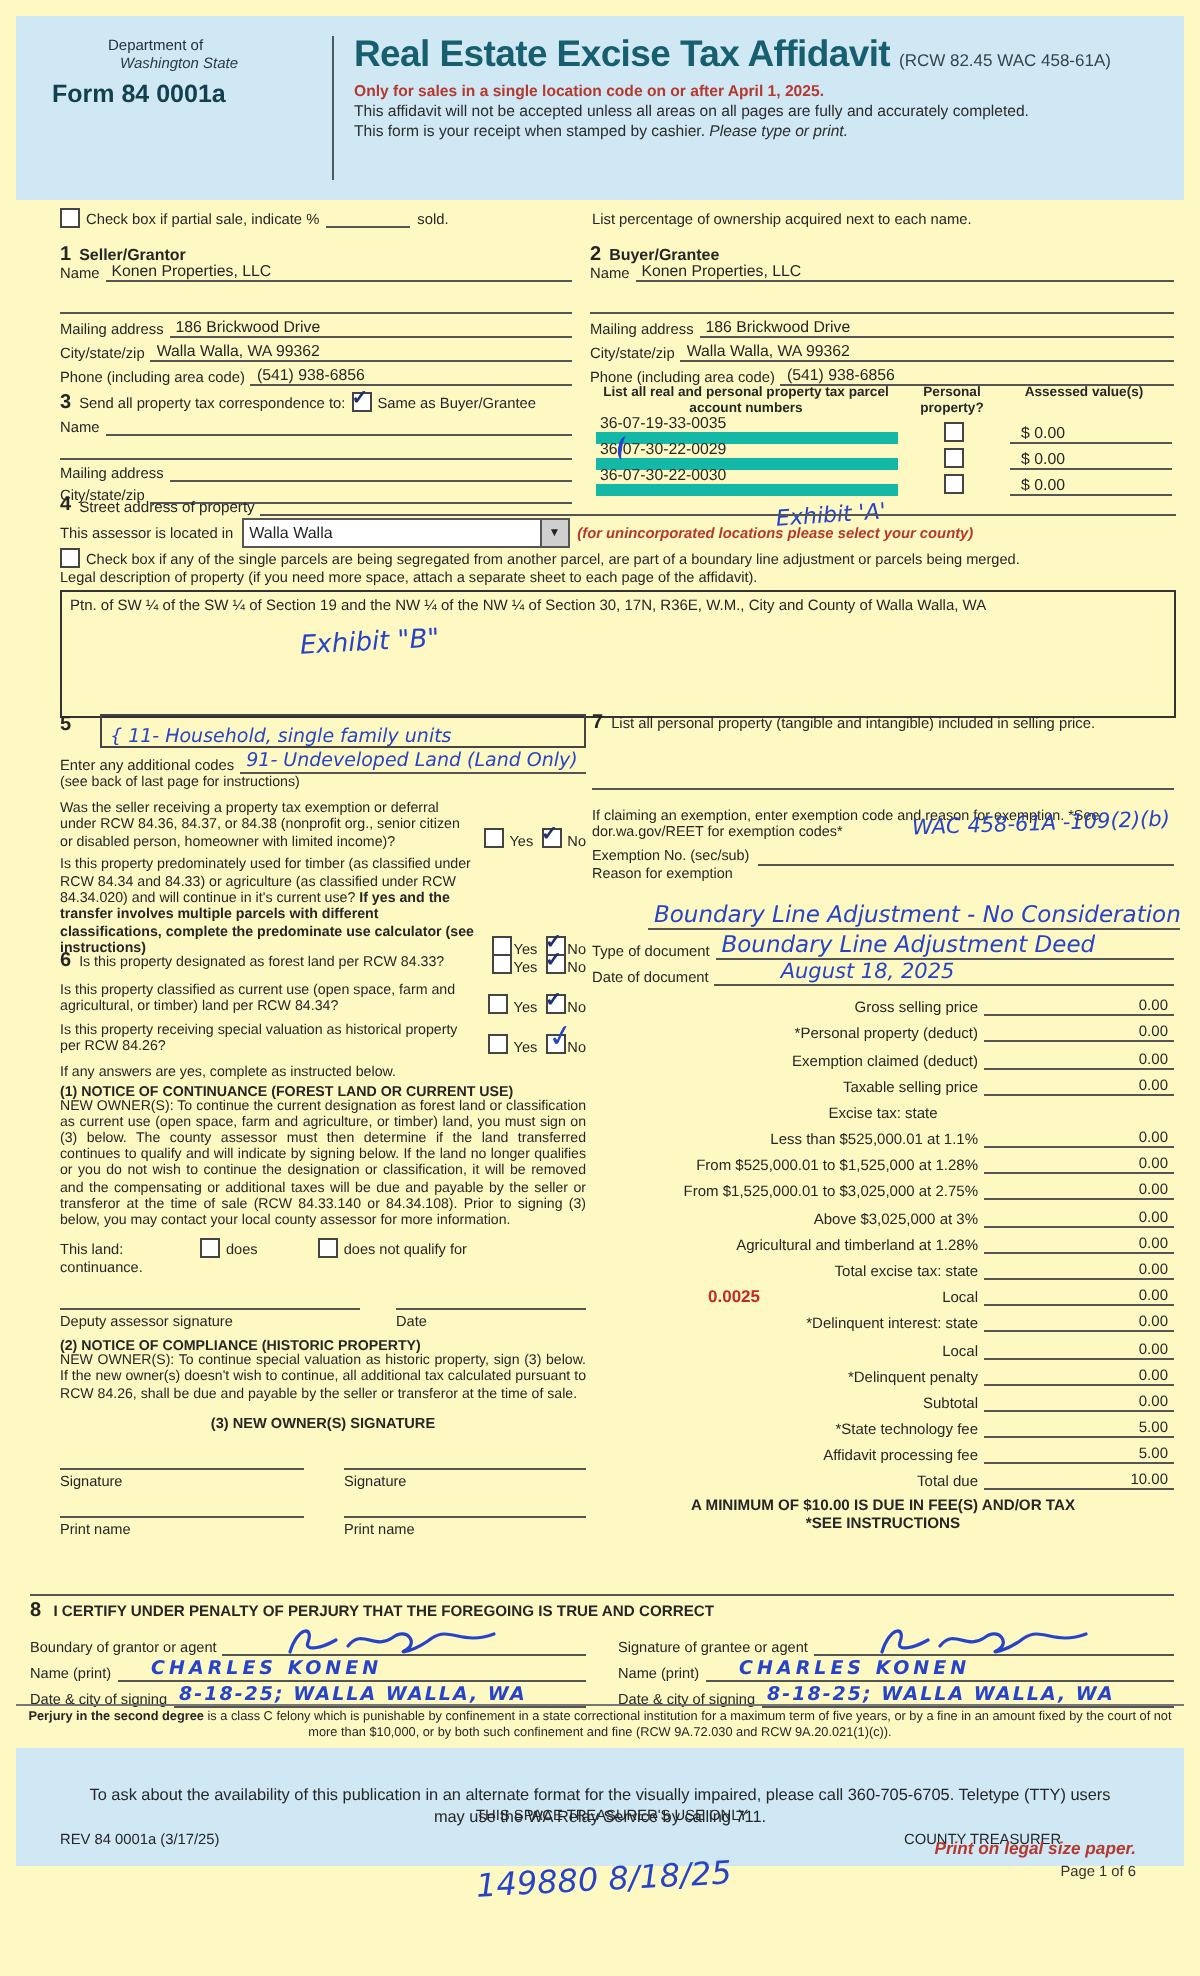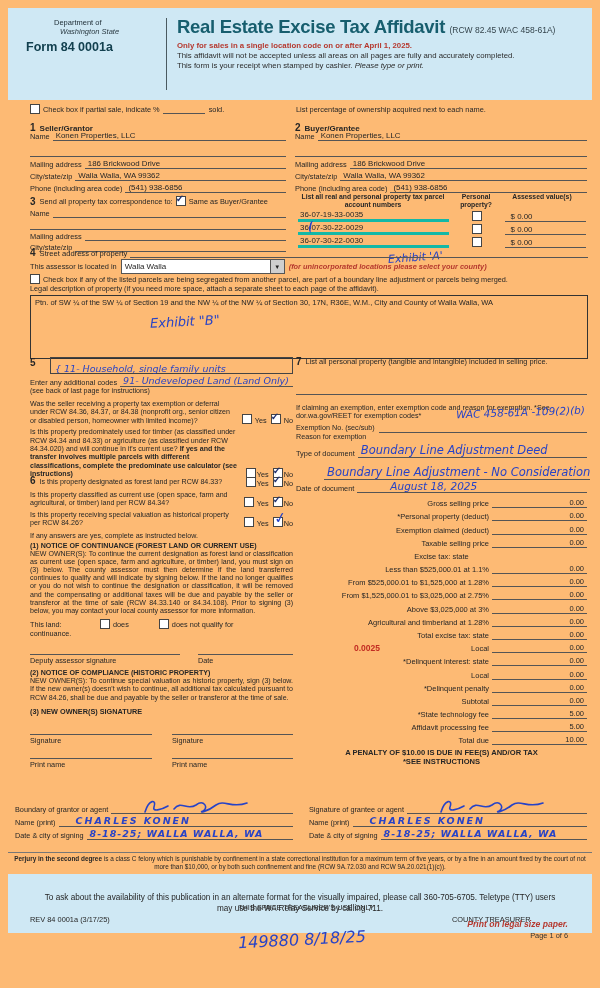--- a/index.html
+++ b/index.html
@@ -1,16 +1,16 @@
 <!DOCTYPE html>
 <html><head>
 <meta charset="utf-8">
 <style>
   html,body{margin:0;padding:0;background:#ddd;}
-  .page{position:relative;width:600px;height:988px;background:#fdba74;font-family:"Liberation Sans",sans-serif;color:#262626;overflow:hidden;margin:0 auto;}
+  .page{position:relative;width:600px;height:988px;background:#fef9c3;font-family:"Liberation Sans",sans-serif;color:#262626;overflow:hidden;margin:0 auto;}
   .abs{position:absolute;}
   .b{font-weight:bold;}
   .i{font-style:italic;}
   .red{color:#b5382e;}
   .hw{font-family:"DejaVu Sans",sans-serif;font-style:italic;color:#2743c7;}
   .u{border-bottom:1px solid #555;}
   .sec-num{font-weight:bold;font-size:10px;margin-right:4px;}
   
   .cb{display:inline-block;width:8px;height:8px;border:1px solid #444;vertical-align:-1px;position:relative;background:#fff;flex:none;}
   .cb.checked::after{content:"✓";position:absolute;left:-1px;top:-4px;font-size:10px;color:#20306e;font-weight:bold;}
@@ -34,21 +34,21 @@
   .notice-red{font-size:7.8px;color:#b5382e;margin-top:3px;}
   .notice{font-size:7.8px;color:#2c2c2c;margin-top:1px;}
   
   .frow{display:flex;align-items:flex-end;font-size:7.4px;height:12px;}
   .frow .lab{white-space:nowrap;padding-right:3px;}
   .fline{flex:1;border-bottom:1px solid #555;font-size:7.9px;padding-left:3px;white-space:nowrap;overflow:visible;}
   .sec-title{font-size:8px;font-weight:bold;}
   
   .phead{display:flex;font-size:6.8px;font-weight:bold;text-align:center;line-height:8px;}
   .prow{display:flex;align-items:flex-end;height:13px;font-size:7.9px;}
-  .pnum{width:150px;border-bottom:3px solid #14b8a6;padding-left:2px;position:relative;}
+  .pnum{width:150px;border-bottom:6px solid #14b8a6;padding-left:2px;position:relative;}
   .pcb{width:56px;text-align:center;}
   .pval{width:76px;border-bottom:1px solid #555;padding-left:6px;}
   .pen{position:absolute;left:11px;top:-2px;width:4px;height:12px;border-left:2px solid #2743c7;border-radius:60%;transform:rotate(10deg);}
   
   .dropdown{display:inline-flex;width:162px;height:13px;border:1px solid #555;align-items:center;background:#fff;vertical-align:-3px;margin:0 4px;}
   .dd-text{flex:1;padding-left:3px;font-size:8px;}
   .dd-btn{width:13px;align-self:stretch;background:#cfcfcf;border-left:1px solid #555;display:flex;align-items:center;justify-content:center;font-size:6px;color:#222;}
   .dd-btn::after{content:"▼";}
   .legal-box{border:1.2px solid #333;height:58px;padding:2px 4px;font-size:7.5px;margin-top:1px;}
   
@@ -204,21 +204,21 @@
     <div style="height:15px;font-size:7.4px;display:flex;align-items:center;margin-top:1px;">
       <span>This assessor is located in</span>
       <span class="dropdown">
         <span class="dd-text">Walla Walla</span>
         <span class="dd-btn"></span>
       </span>
       <span class="red b i" style="font-size:7.4px;">(for unincorporated locations please select your county)</span>
     </div>
     <div style="height:10px;font-size:7.3px;display:flex;align-items:center;">
       <span class="cb" style="margin-right:3px;"></span>
-      <span>Check box if any of the listed parcels are being segregated from another parcel, are part of a boundary line adjustment or parcels being merged.</span>
+      <span>Check box if any of the single parcels are being segregated from another parcel, are part of a boundary line adjustment or parcels being merged.</span>
     </div>
     <div style="height:10px;font-size:7.3px;">Legal description of property (if you need more space, attach a separate sheet to each page of the affidavit).</div>
     <div class="legal-box">
       <div>Ptn. of SW ¼ of the SW ¼ of Section 19 and the NW ¼ of the NW ¼ of Section 30, 17N, R36E, W.M., City and County of Walla Walla, WA</div>
       <div class="hw" style="font-size:13px;margin:7px 0 0 115px;transform:rotate(-3deg);display:inline-block;">Exhibit "B"</div>
     </div>
   </div>
 
   <div class="abs" style="left:30px;top:357px;width:263px;">
     <div style="display:flex;align-items:flex-start;">
@@ -269,21 +269,21 @@
           <div class="sline"></div>
           <div class="slab">Deputy assessor signature</div>
         </div>
       <div style="flex:1;">
           <div class="sline"></div>
           <div class="slab">Date</div>
         </div>
     </div>
     <div class="b" style="font-size:7.1px;margin-top:4px;">(2) NOTICE OF COMPLIANCE (HISTORIC PROPERTY)</div>
     <div class="body-text">NEW OWNER(S): To continue special valuation as historic property, sign (3) below. If the new owner(s) doesn't wish to continue, all additional tax calculated pursuant to RCW 84.26, shall be due and payable by the seller or transferor at the time of sale.</div>
-    <div class="b" style="font-size:7.3px;text-align:left;margin-top:5px;">(3) NEW OWNER(S) SIGNATURE</div>
+    <div class="b" style="font-size:7.3px;text-align:center;margin-top:5px;">(3) NEW OWNER(S) SIGNATURE</div>
     <div style="display:flex;margin-top:8px;">
       <div style="width:122px;margin-right:20px;">
           <div class="sline"></div>
           <div class="slab">Signature</div>
         </div>
       <div style="width:121px;">
           <div class="sline"></div>
           <div class="slab">Signature</div>
         </div>
     </div>
@@ -307,27 +307,27 @@
     <div class="u" style="height:27px;"></div>
     <div style="font-size:7.2px;line-height:8.8px;margin-top:9px;position:relative;">
       <div>If claiming an exemption, enter exemption code and reason for exemption. *See dor.wa.gov/REET for exemption codes*</div>
       <div style="display:flex;align-items:flex-end;height:12px;">
         <span style="white-space:nowrap;padding-right:4px;">Exemption No. (sec/sub)</span>
         <span class="fline"></span>
       </div>
       <div class="abs hw" style="right:2px;top:4px;font-size:10.5px;transform:rotate(-2deg);white-space:nowrap;">WAC 458-61A -109(2)(b)</div>
       <div style="height:10px;">Reason for exemption</div>
     </div>
+    <div style="display:flex;align-items:flex-end;height:22px;">
+      <span class="fline" style="margin-left:28px;"><span class="hw" style="font-size:11.5px;white-space:nowrap;">Boundary Line Adjustment - No Consideration</span></span>
+    </div>
     <div style="display:flex;align-items:flex-end;height:15px;font-size:7.4px;">
       <span style="white-space:nowrap;padding-right:3px;">Type of document</span>
       <span class="fline"><span class="hw" style="font-size:11.5px;white-space:nowrap;">Boundary Line Adjustment Deed</span></span>
     </div>
-    <div style="display:flex;align-items:flex-end;height:22px;">
-      <span class="fline" style="margin-left:28px;"><span class="hw" style="font-size:11.5px;white-space:nowrap;">Boundary Line Adjustment - No Consideration</span></span>
-    </div>
     <div style="display:flex;align-items:flex-end;height:13px;font-size:7.4px;">
       <span style="white-space:nowrap;padding-right:3px;">Date of document</span>
       <span class="fline"><span class="hw" style="font-size:10.5px;margin-left:30px;">August 18, 2025</span></span>
     </div>
 
     <div style="margin-top:2px;">
       <div class="fee-row">
           <span class="fee-label">Gross selling price</span>
           <span class="fee-amt"><span>0.00</span></span>
         </div>
@@ -395,25 +395,29 @@
         </div>
       <div class="fee-row">
           <span class="fee-label">Affidavit processing fee</span>
           <span class="fee-amt"><span>5.00</span></span>
         </div>
       <div class="fee-row">
           <span class="fee-label">Total due</span>
           <span class="fee-amt"><span>10.00</span></span>
         </div>
     </div>
-    <div class="b" style="font-size:7.6px;text-align:center;margin-top:3px;">A PENALTY OF $10.00 IS DUE IN FEE(S) AND/OR TAX</div>
+    <div class="b" style="font-size:7.6px;text-align:center;margin-top:3px;">A MINIMUM OF $10.00 IS DUE IN FEE(S) AND/OR TAX</div>
     <div class="b" style="font-size:7.6px;text-align:center;">*SEE INSTRUCTIONS</div>
   </div>
 
   <div class="abs" style="left:15px;top:797px;width:572px;">
+    <div style="font-size:7.6px;border-top:1px solid #555;padding-top:2px;">
+      <span class="sec-num">8</span>
+      <span class="b">I CERTIFY UNDER PENALTY OF PERJURY THAT THE FOREGOING IS TRUE AND CORRECT</span>
+    </div>
     <div style="display:flex;margin-top:3px;">
       <div class="sig-col" style="margin-right:16px;">
         <div style="display:flex;align-items:flex-end;height:14px;font-size:7.3px;">
           <span style="white-space:nowrap;padding-right:3px;">Boundary of grantor or agent</span>
           <span class="fline" style="position:relative;">
             <svg class="sig-svg" width="110" height="20" viewBox="0 0 110 20">
                 <path d="M4 15 C8 2 16 2 13 10 C11 15 20 13 27 9 M33 12 C40 3 46 14 55 8 C63 2 68 11 62 14 C57 16 66 15 75 8 C84 2 90 12 106 6" stroke="#2743c7" stroke-width="1.6" fill="none" stroke-linecap="round"></path>
               </svg>
           </span>
         </div>

